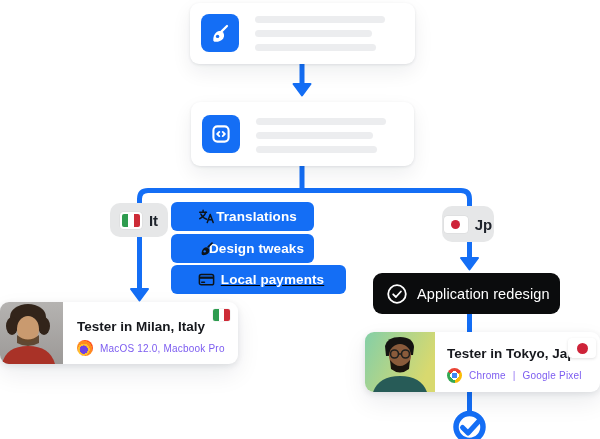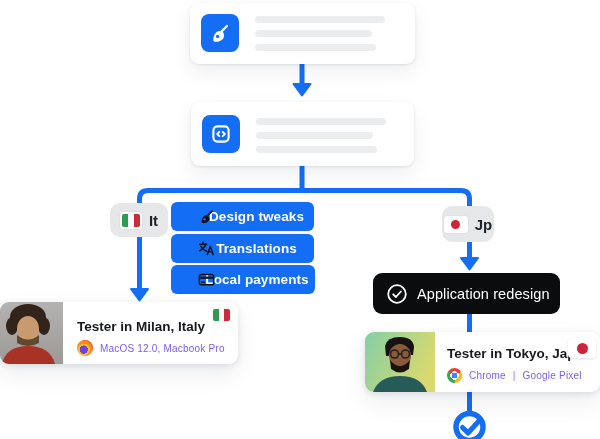--- a/index.html
+++ b/index.html
@@ -42,21 +42,21 @@
   .flag-it b:nth-child(2){background:#fff;}
   .flag-it b:nth-child(3){background:#CD2B37;}
   .flag-jp{width:20px;height:13px;border-radius:2px;background:#fff;display:flex;align-items:center;justify-content:center;}
   .flag-jp u{width:9px;height:9px;border-radius:50%;background:#CE2339;display:block;}
   
   .taskbtns{position:absolute;left:171px;top:202px;z-index:2;}
   .taskbtn{
     position:relative;width:143px;height:29px;border-radius:6px;background:#146EF5;
     margin-bottom:2.5px;display:flex;align-items:center;justify-content:center;border:none;
   }
-  .taskbtn:nth-child(3){width:144px;}
+  .taskbtn:nth-child(3){width:175px;text-decoration:underline;}
   .taskbtn .bicon{position:absolute;left:27px;top:6px;width:17px;height:17px;}
   .taskbtn .blabel{color:#fff;font-weight:bold;font-size:13.5px;padding-left:28px;letter-spacing:.1px;}
   
   .blackpill{
     position:absolute;left:373px;top:273px;width:187px;height:41px;border-radius:9px;
     background:#0B0C0D;z-index:2;display:flex;align-items:center;gap:9px;padding-left:13px;
     box-sizing:border-box;border:none;
   }
   .blackpill .plabel{color:#fff;font-weight:normal;font-size:14.5px;letter-spacing:.1px;}
   
@@ -155,36 +155,36 @@
           <b></b>
           <b></b>
         </span>
     </span>
     <span>It</span>
   </div>
 
   <div class="taskbtns">
     <button class="taskbtn">
       <svg class="bicon" viewBox="0 0 16 16">
-        <path d="M13.2 2.9 L9.6 6.5" stroke="#0D1319" stroke-width="1.6" stroke-linecap="round" fill="none"></path>
-        <path d="M3.4 12.8 c-.3-2.3 .6-4.7 2.3-5.9 c1.4-.9 3.1-.7 4.1 .3 c1 1 1.2 2.7 .3 4.1 c-1.2 1.7-3.6 2.6-5.9 2.3 z" fill="#0D1319" transform="translate(0,0.6)"></path>
-        <circle cx="6.3" cy="10.7" r="1.1" fill="#146EF5"></circle>
-      </svg>
-      <span class="blabel">Design tweaks</span>
-    </button>
-    <button class="taskbtn">
-      <svg class="bicon" viewBox="0 0 16 16">
         <g stroke="#0D1319" stroke-width="1.4" fill="none" stroke-linecap="round" stroke-linejoin="round">
           <path d="M1.6 4.1 h6.4 M4.8 2.2 v1.9"></path>
           <path d="M7.3 4.1 c-.9 2.7-3 4.8-5.7 6"></path>
           <path d="M2.7 5.6 c1 2.4 3 4.2 5.5 5"></path>
           <path d="M8.7 13.7 L11.5 6.1 l2.8 7.6 M9.7 11.1 h3.6"></path>
         </g>
       </svg>
       <span class="blabel">Translations</span>
+    </button>
+    <button class="taskbtn">
+      <svg class="bicon" viewBox="0 0 16 16">
+        <path d="M13.2 2.9 L9.6 6.5" stroke="#0D1319" stroke-width="1.6" stroke-linecap="round" fill="none"></path>
+        <path d="M3.4 12.8 c-.3-2.3 .6-4.7 2.3-5.9 c1.4-.9 3.1-.7 4.1 .3 c1 1 1.2 2.7 .3 4.1 c-1.2 1.7-3.6 2.6-5.9 2.3 z" fill="#0D1319" transform="translate(0,0.6)"></path>
+        <circle cx="6.3" cy="10.7" r="1.1" fill="#146EF5"></circle>
+      </svg>
+      <span class="blabel">Design tweaks</span>
     </button>
     <button class="taskbtn">
       <svg class="bicon" viewBox="0 0 16 16">
         <rect x="1.3" y="3.4" width="13.4" height="9.6" rx="1.8" stroke="#0D1319" stroke-width="1.4" fill="none"></rect>
         <path d="M1.3 6.3 H14.7" stroke="#0D1319" stroke-width="2.1"></path>
         <path d="M3.5 10.6 h2.6" stroke="#0D1319" stroke-width="1.4" stroke-linecap="round"></path>
       </svg>
       <span class="blabel">Local payments</span>
     </button>
   </div>

